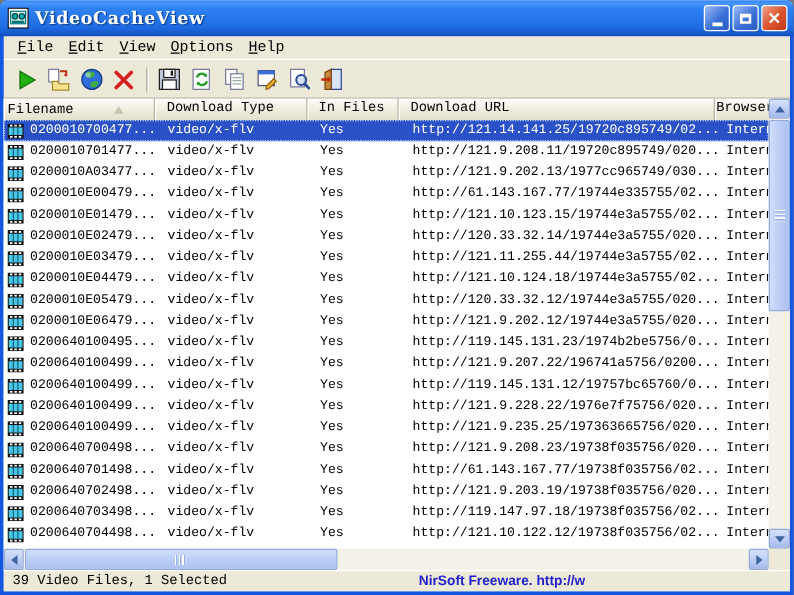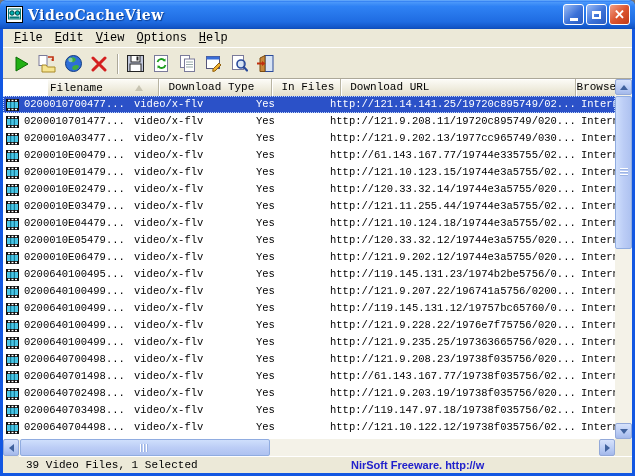--- a/index.html
+++ b/index.html
@@ -23,21 +23,21 @@
   
   #menubar{position:absolute;left:0;right:0;top:0;height:19px;display:flex;align-items:center;padding-left:5px;border-bottom:1px solid #fff;font-size:12px;color:#000;}
   .menu-item{display:inline-block;padding:1px 6px;cursor:default;}
   .menu-item::first-letter{text-decoration:underline;}
   
   #toolbar{position:absolute;left:0;right:0;top:20px;height:29px;display:flex;align-items:center;padding-left:6px;}
   .tb-btn{width:24px;height:24px;display:flex;align-items:center;justify-content:center;margin-right:2px;}
   .tb-sep{width:2px;height:20px;margin:0 4px;border-left:1px solid #aca899;border-right:1px solid #fff;}
   
   #list{position:absolute;left:0;right:0;top:49px;height:378px;background:#fff;border-top:1px solid #aca899;}
-  #header{position:absolute;left:0;right:13px;top:0;height:29px;display:flex;background:#ECE9D8;margin-left:44px;}
+  #header{position:absolute;left:0;right:13px;top:0;height:29px;display:flex;background:#ECE9D8;}
   .hcell{height:17px;line-height:16px;font-size:11px;padding-left:1px;white-space:nowrap;overflow:hidden;
     background:linear-gradient(180deg,#fdfcf8 0%,#eeebdc 60%,#e3dfcc 100%);
     border-right:1px solid #b8b4a2;box-shadow:inset 1px 1px 0 #fff;position:relative;}
   .sort-arrow{display:inline-block;width:0;height:0;border-left:4px solid transparent;border-right:4px solid transparent;border-bottom:6px solid #c8c4b2;margin-left:32px;vertical-align:middle;}
   
   #rows{position:absolute;left:0;right:17px;top:17px;bottom:17px;background:#fff;overflow:hidden;}
   .row{display:flex;height:17px;line-height:17px;font-size:10.5px;color:#000;white-space:nowrap;}
   .cell{overflow:hidden;white-space:nowrap;flex-shrink:0;}
   .c-file{width:122px;display:flex;align-items:center;padding-left:3px;}
   .c-file .fn{overflow:hidden;white-space:nowrap;}
@@ -63,21 +63,21 @@
     background:repeating-linear-gradient(180deg,#fff 0 1px,#9db4e4 1px 2px,transparent 2px 3px);}
   #hscroll{position:absolute;left:0;right:17px;bottom:0;height:17px;background:#f4f2e8;}
   #hscroll .sb-left{position:absolute;left:0;top:0;width:16px;height:17px;}
   #hscroll .sb-right{position:absolute;right:0;top:0;width:16px;height:17px;}
   #hthumb{position:absolute;left:17px;top:0;width:250px;height:17px;border:1px solid #90ace0;border-radius:2px;
     background:linear-gradient(180deg,#cfdffc 0%,#bccdf6 50%,#aec2f0 100%);}
   #hthumb::after{content:"";position:absolute;top:4px;left:50%;margin-left:-5px;height:8px;width:9px;
     background:repeating-linear-gradient(90deg,#fff 0 1px,#9db4e4 1px 2px,transparent 2px 3px);}
   #sb-corner{position:absolute;right:0;bottom:0;width:17px;height:17px;background:#ECE9D8;}
   
-  #statusbar{position:absolute;left:16px;right:0;bottom:0;height:17px;background:#ECE9D8;border-top:1px solid #fff;font-size:11px;}
+  #statusbar{position:absolute;left:0;right:0;bottom:0;height:17px;background:#ECE9D8;border-top:1px solid #fff;font-size:11px;}
   #status-left{position:absolute;left:7px;top:2px;color:#000;}
   #status-freeware{position:absolute;left:332px;top:2px;font-family:"Liberation Sans",sans-serif;font-weight:bold;font-size:11px;color:#2222cc;white-space:nowrap;}
   #watermark{position:absolute;right:0;top:-2px;height:19px;width:184px;background:#ffff00;color:#10108a;font-weight:bold;
     font-size:11px;line-height:19px;text-align:center;font-family:"Liberation Sans",sans-serif;white-space:nowrap;overflow:hidden;margin-top:23px;}
 </style>
 </head>
 <body>
 
 <div id="window">
 

